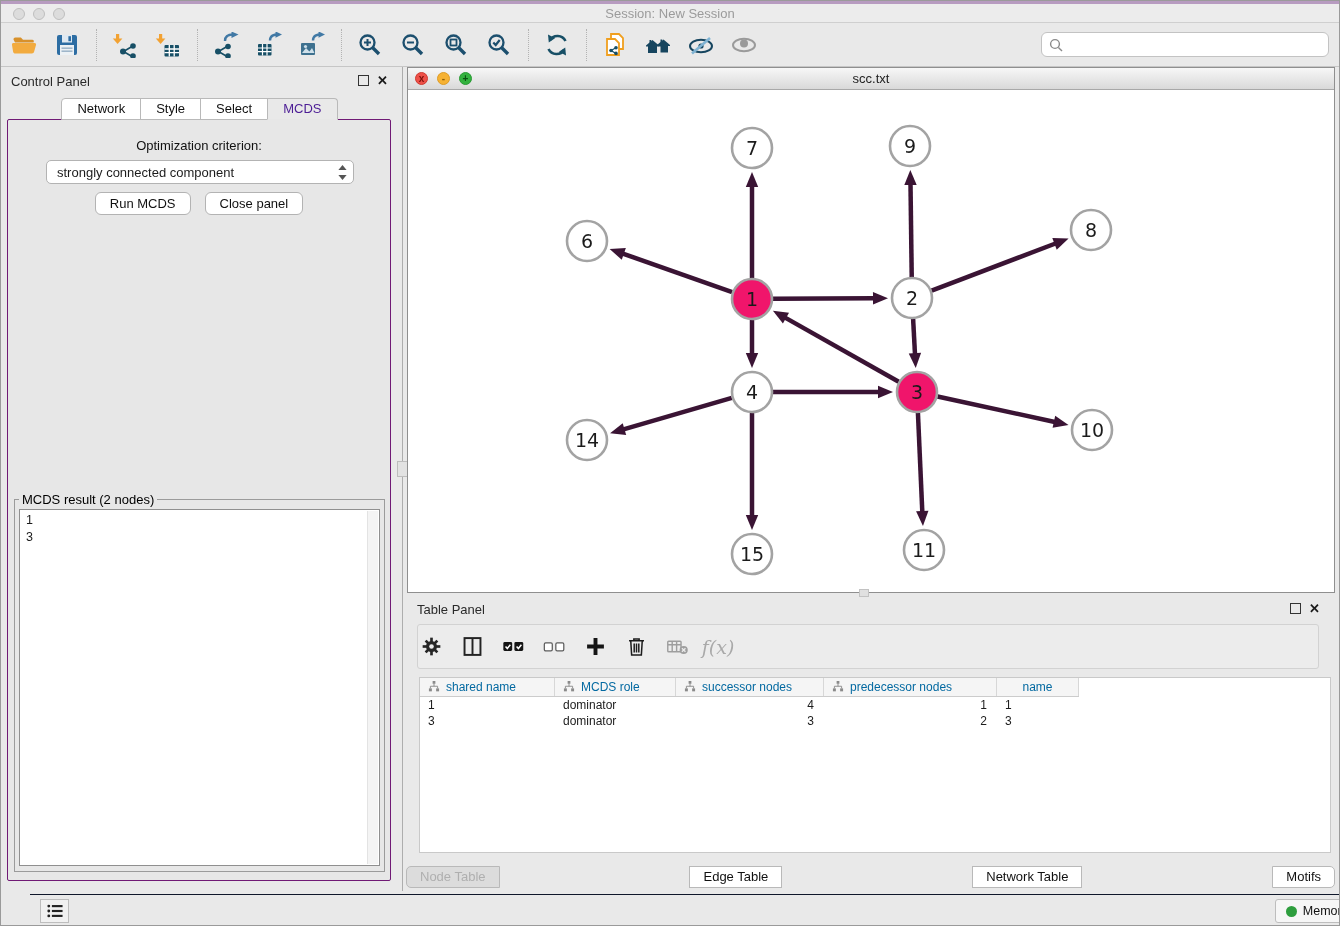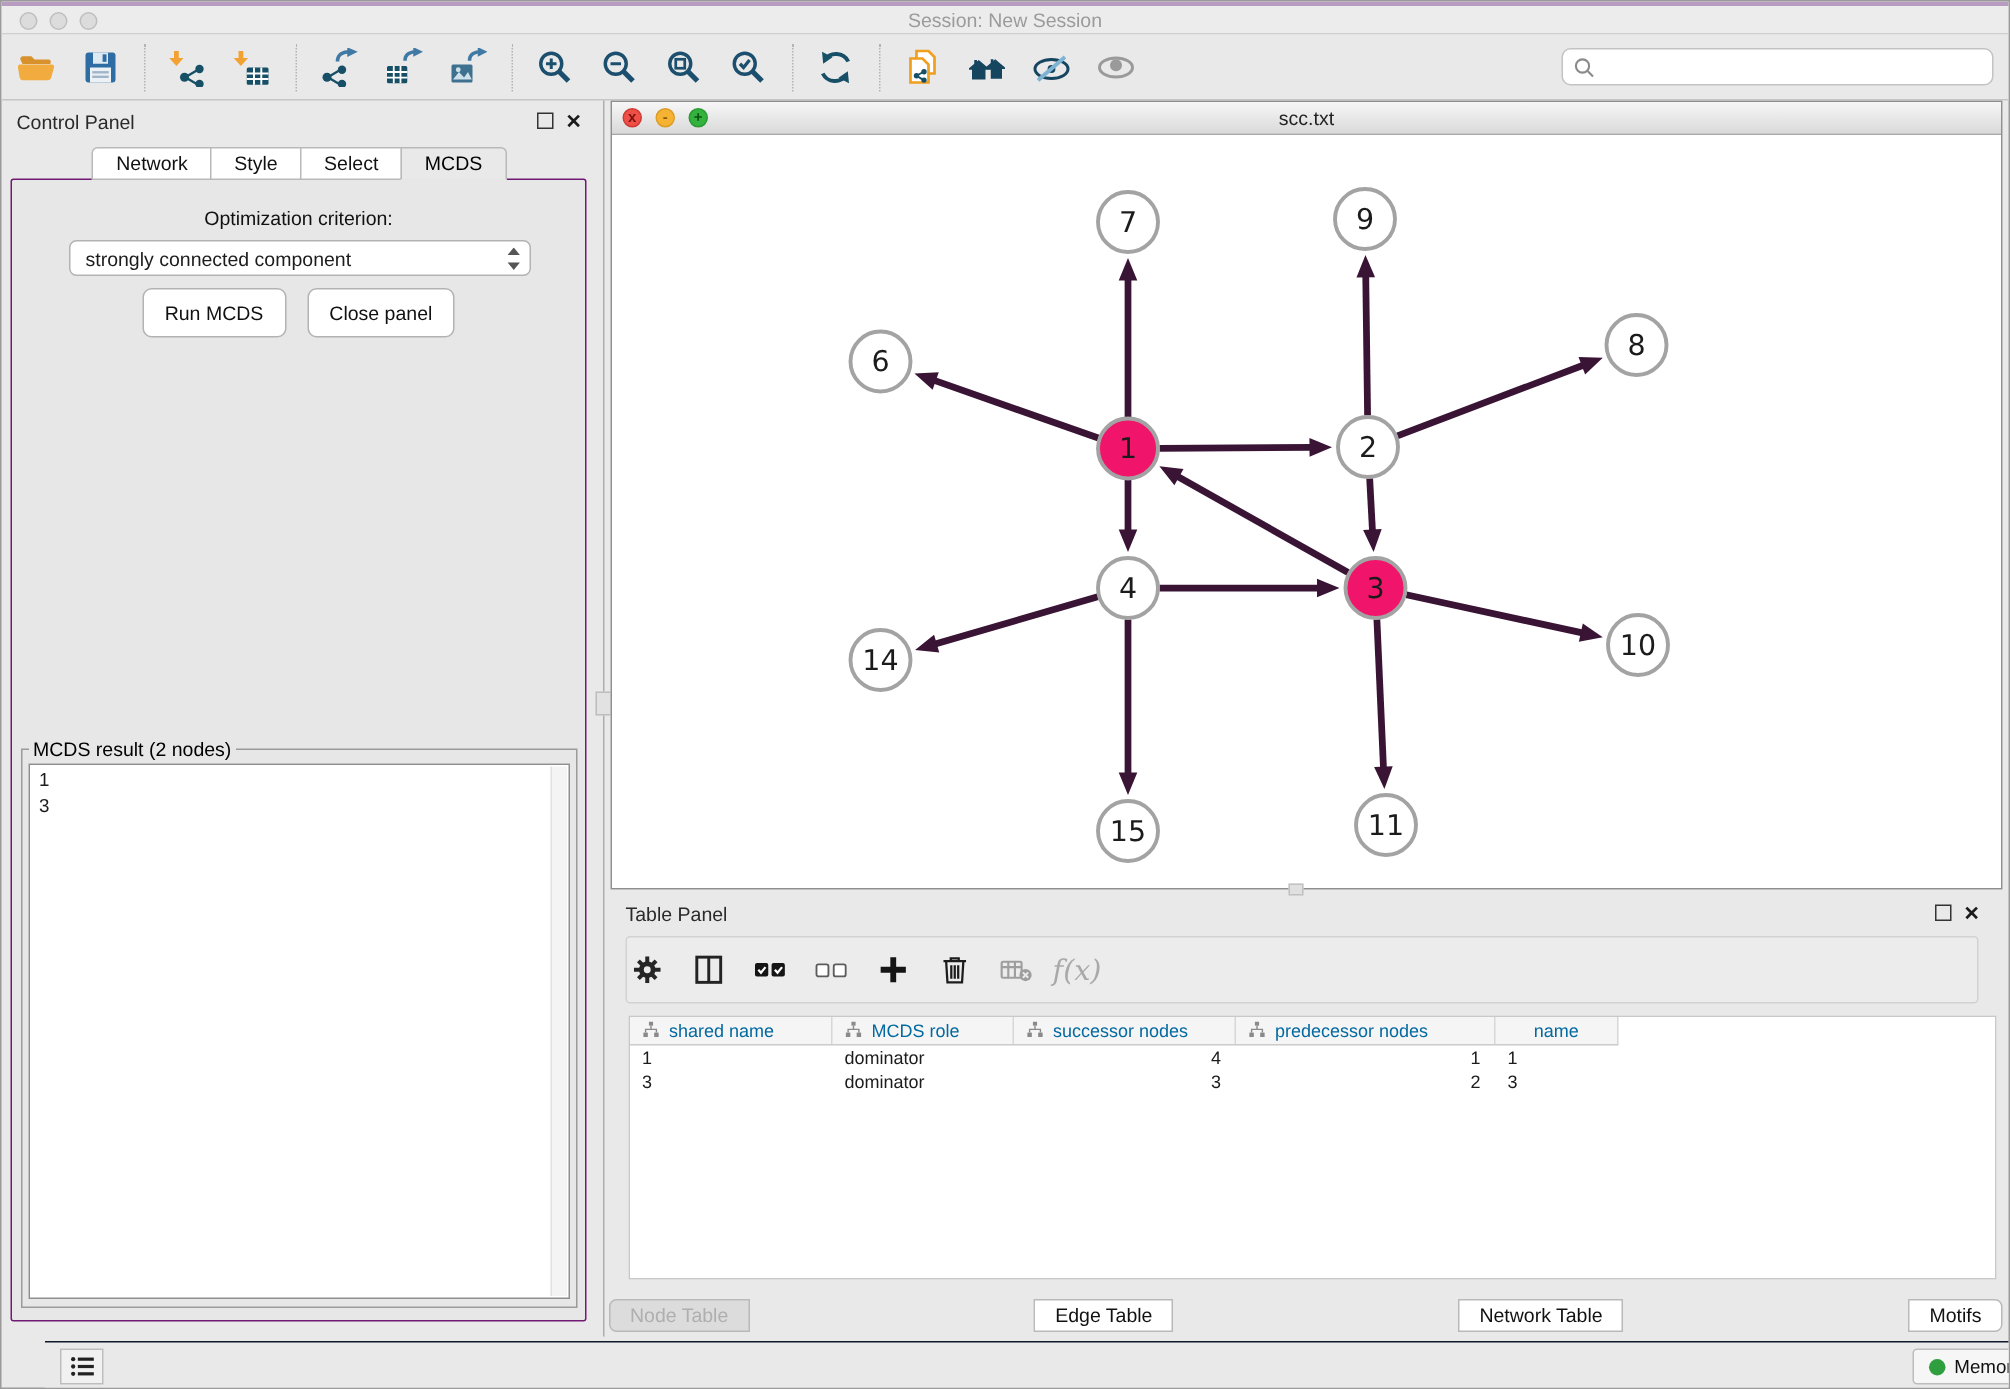--- a/index.html
+++ b/index.html
@@ -24,27 +24,27 @@
   
   .control-panel { position:absolute; left:0; top:66px; width:398px; height:820px; }
   .cp-head { position:absolute; top:7px; left:10px; right:8px; height:18px; font-size:13px; color:#2a2a2a; }
   .panel-ctl { position:absolute; top:1px; width:11px; height:11px; }
   .float-box { border:1.6px solid #333; }
   .close-x { font-size:13px; font-weight:bold; color:#1a1a1a; line-height:11px; }
   .cp-tabs { position:absolute; top:31px; left:0; right:0; display:flex; justify-content:center; z-index:3; }
   .tab { background:#fff; border:1px solid #b9b9b9; margin-left:-1px; padding:2px 15px 3px; font-size:13px; color:#111; }
   .tab:first-child { border-radius:4px 0 0 0; }
   .tab.last { border-radius:0 4px 0 0; }
-  .tab.sel-gray { background:#e9e9e9; color:#000000; border-bottom-color:#e7e7e7; }
+  .tab.sel-gray { background:#e9e9e9; color:#4c1d95; border-bottom-color:#e7e7e7; }
   .cp-content { position:absolute; top:52px; left:6px; right:8px; bottom:6px; background:#e7e7e7; border:1px solid #701a75; border-radius:2px; }
   .opt-label { position:absolute; top:18px; left:0; right:0; text-align:center; font-size:13px; color:#111; }
   .dropdown { position:absolute; top:40px; left:38px; width:308px; height:24px; background:#fff; border:1px solid #b3b3b3; border-radius:5px; display:flex; align-items:center; padding:0 6px 0 10px; font-size:13px; }
   .dropdown .dd-val { flex:1; }
   .cp-buttons { position:absolute; top:72px; left:0; right:0; display:flex; justify-content:center; gap:14px; }
-  .btn { background:#fff; border:1px solid #b3b3b3; border-radius:6px; font-size:13px; padding:3px 14px; height:33px; color:#111; font-family:"Liberation Sans",sans-serif; }
+  .btn { background:#fff; border:1px solid #b3b3b3; border-radius:6px; font-size:13px; padding:3px 14px; height:23px; color:#111; font-family:"Liberation Sans",sans-serif; }
   .result-fieldset { position:absolute; left:6px; right:5px; top:372px; bottom:8px; border:1px solid #9b9b9b; }
   .result-fieldset legend { font-size:13px; color:#000000; margin-left:4px; padding:0 3px; }
   .result-box { position:absolute; left:4px; right:4px; top:2px; bottom:5px; background:#fff; border:1px solid #8f8f8f; overflow:hidden; font-size:12.5px; line-height:17px; padding:2px 0 0 6px; }
   .result-scroll { position:absolute; top:1px; right:1px; bottom:1px; width:11px; background:#f4f4f4; border-left:1px solid #e3e3e3; }
 
   
   .v-divider { position:absolute; left:401px; top:66px; width:1px; height:824px; background:#adadad; }
   .v-grip { position:absolute; left:396px; top:460px; width:11px; height:16px; background:#e2e2e2; border:1px solid #bdbdbd; }
   .h-grip { position:absolute; left:858px; top:588px; width:10px; height:8px; background:#e0e0e0; border:1px solid #c2c2c2; }
 

